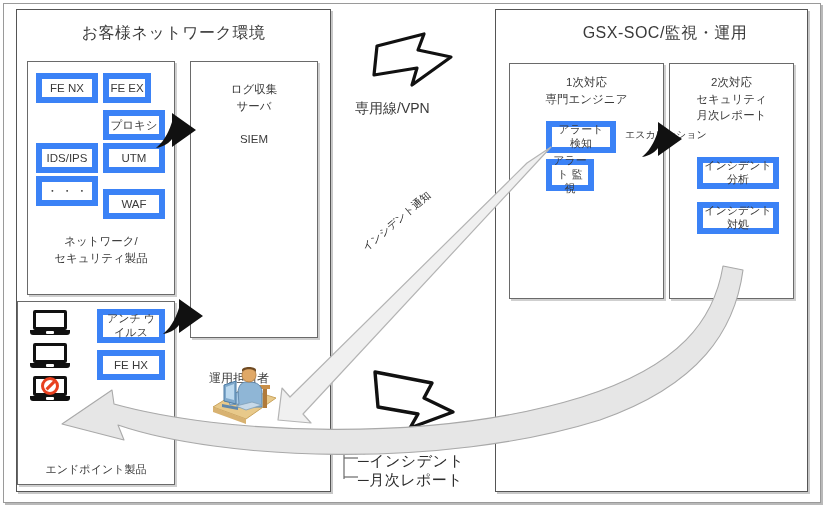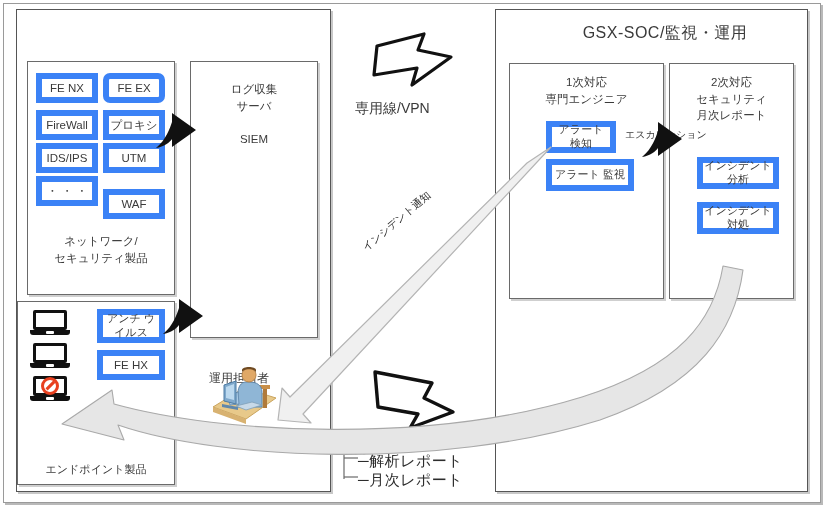--- a/index.html
+++ b/index.html
@@ -148,27 +148,27 @@
 </style>
 </head>
 <body>
 
 <div id="stage">
 
   <div class="outer-frame"></div>
 
   <div class="panel" style="left:16px; top:9px; width:315px; height:483px;">
   </div>
+  <div class="panel-title" style="left:16px; top:23px; width:315px;">お客様ネットワーク環境</div>
 
   <div class="subpanel" style="left:27px; top:61px; width:148px; height:234px;"></div>
 
   <div class="cellbox" style="left:36px; top:73px; width:62px; height:30px;">FE NX</div>
-  <div class="cellbox" style="left:103px; top:73px; width:62px; height:30px;border-radius:7px;">FE EX</div>
-
-  <div class="cellbox" style="left:36px; top:110px; width:62px; height:30px;">FireWall</div>
+  <div class="cellbox" style="left:103px; top:73px; width:48px; height:30px;">FE EX</div>
+
   <div class="cellbox" style="left:36px; top:143px; width:62px; height:30px;">IDS/IPS</div>
 
   <div class="cellbox" style="left:103px; top:110px; width:62px; height:30px;">プロキシ</div>
   <div class="cellbox" style="left:103px; top:143px; width:62px; height:30px;">UTM</div>
 
   <div class="cellbox" style="left:36px; top:176px; width:62px; height:30px;">・ ・ ・</div>
   <div class="cellbox" style="left:103px; top:176px; width:62px; height:30px;margin-top:13px;">WAF</div>
 
   <div class="plain-label" style="left:27px; top:233px; width:148px;">ネットワーク/
 セキュリティ製品</div>
@@ -206,40 +206,40 @@
   <div class="small-label" style="left:209px; top:370px; font-size:12px;">運用担当者</div>
 
   <div class="panel" style="left:495px; top:9px; width:313px; height:483px;"></div>
   <div class="panel-title" style="left:495px; top:23px; width:340px;">GSX-SOC/監視・運用</div>
 
   <div class="subpanel" style="left:509px; top:63px; width:155px; height:236px;"></div>
   <div class="plain-label" style="left:509px; top:74px; width:155px;">1次対応
 専門エンジニア</div>
   <div class="cellbox" style="left:546px; top:121px; width:70px; height:32px; font-size:11px;">アラート
 検知</div>
-  <div class="cellbox" style="left:546px; top:159px; width:88px; height:32px; font-size:11px;">アラート
+  <div class="cellbox" style="left:546px; top:159px; width:48px; height:32px; font-size:11px;">アラート
 監視</div>
 
   <div class="small-label" style="left:625px; top:128px;">エスカレーション</div>
 
   <div class="subpanel" style="left:669px; top:63px; width:125px; height:236px;"></div>
   <div class="plain-label" style="left:669px; top:74px; width:125px;">2次対応
 セキュリティ
 月次レポート</div>
   <div class="cellbox" style="left:697px; top:157px; width:82px; height:32px; font-size:11px;">インシデント
 分析</div>
   <div class="cellbox" style="left:697px; top:202px; width:82px; height:32px; font-size:11px;">インシデント
 対処</div>
 
   <div class="mid-label" style="left:355px; top:100px;">専用線/VPN</div>
 
   <div class="rot-label" style="left:364px; top:249px; transform:rotate(-40deg) translate(0,-50%);">インシデント通知</div>
 
   <div class="report-label" style="left:337px; top:438px;">報告書</div>
-  <div class="report-label" style="left:358px; top:452px;">─解析レポート</div>
+  <div class="report-label" style="left:358px; top:452px;">─インシデント</div>
   <div class="report-label" style="left:358px; top:471px;">─月次レポート</div>
 
   <svg id="svg-layer" viewBox="0 0 827 509" xmlns="http://www.w3.org/2000/svg">
 
     <g stroke="#6a6a6a" stroke-width="1.2" fill="none">
       <path d="M344 452 L344 479"></path>
       <path d="M344 458 L358 458"></path>
       <path d="M344 477 L358 477"></path>
     </g>
 

